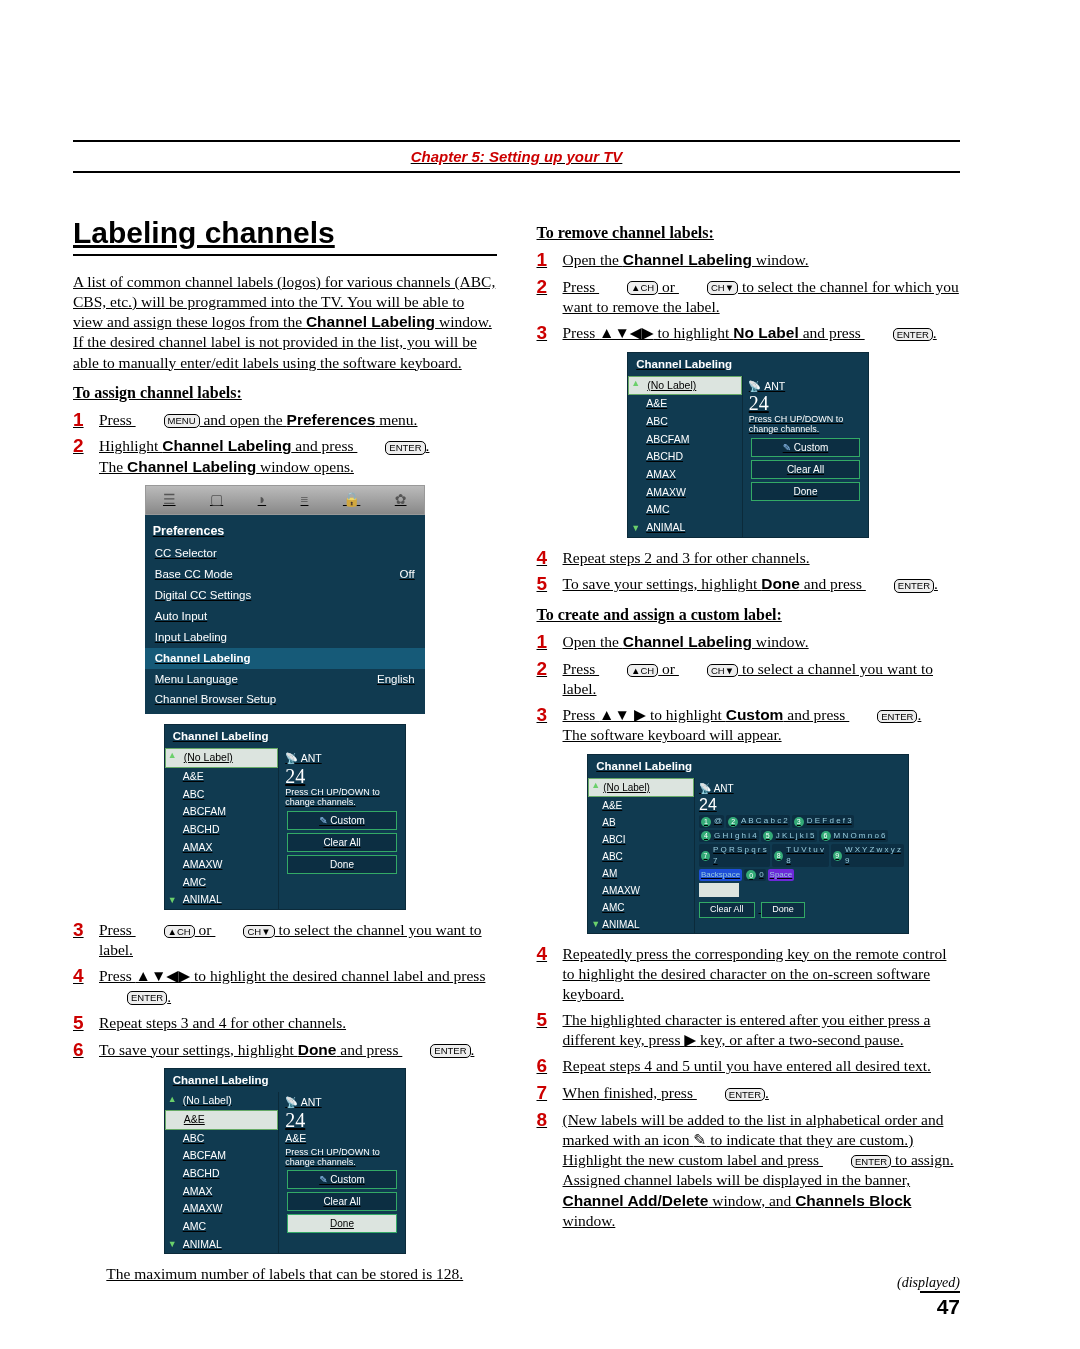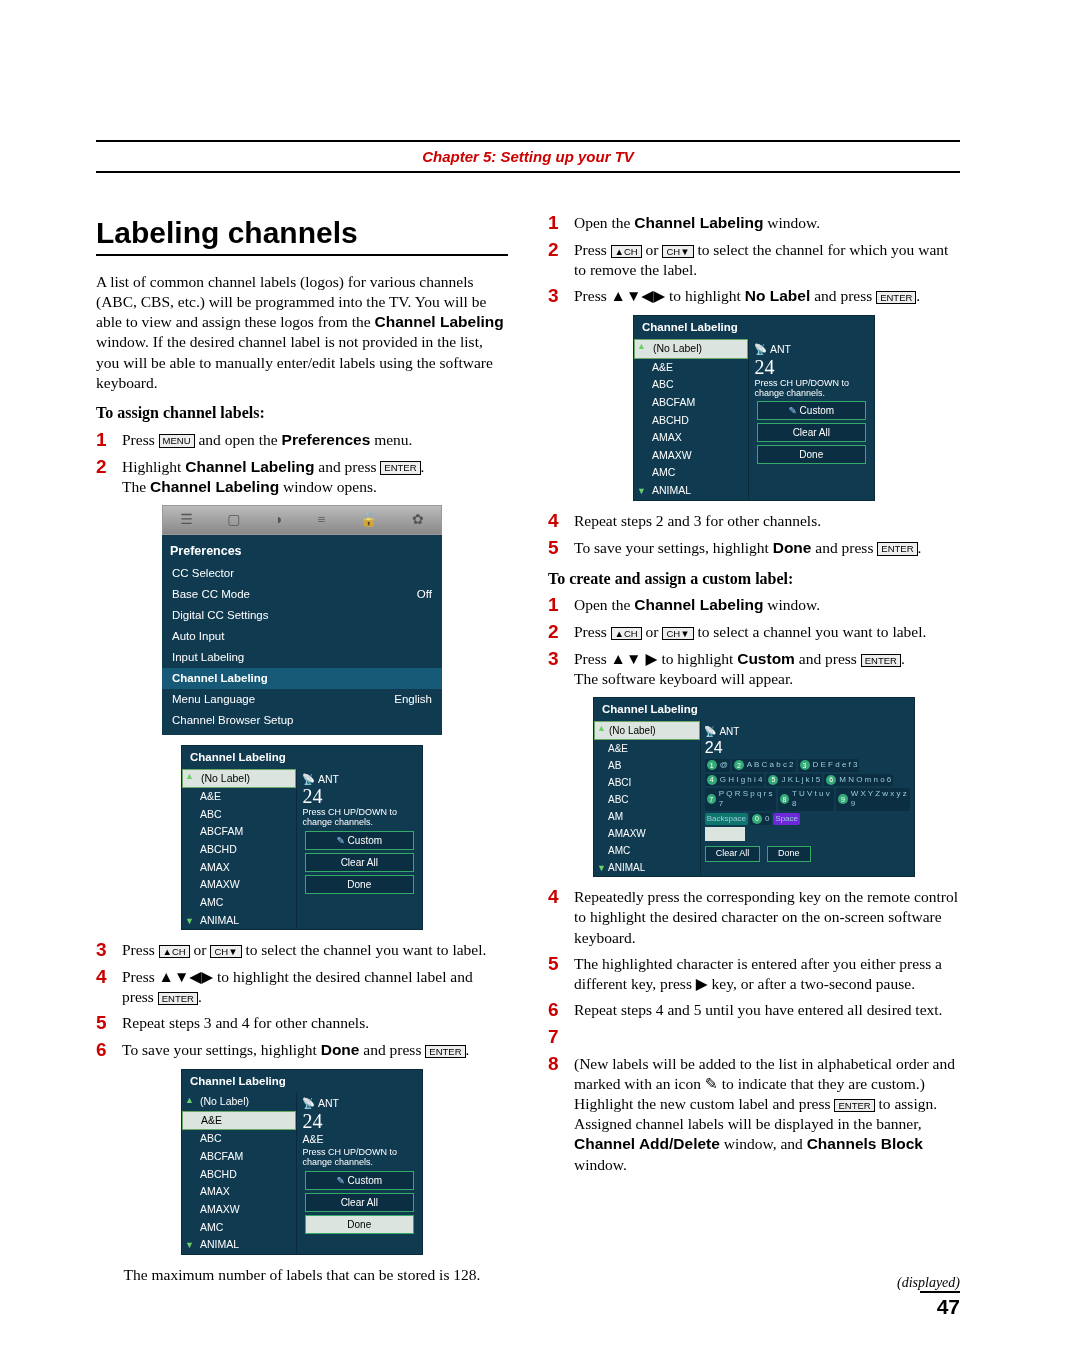--- a/index.html
+++ b/index.html
@@ -6,22 +6,23 @@
     margin: 0;
     padding: 0;
     font-family: "Times New Roman", serif;
     background: #fff;
     width: 1080px;
   }
   .page {
     width: 1080px;
     height: 1349px;
     position: relative;
-    padding: 140px 120px 0 96px;
+    padding: 140px 120px 0 73px;
     box-sizing: border-box;
+    text-decoration: underline;
   }
   .chapter-bar {
     border-top: 2px solid #000;
     border-bottom: 2px solid #000;
     padding: 6px 0;
     text-align: center;
     font-family: Arial, sans-serif;
     font-weight: bold;
     font-style: italic;
     color: #c00;
@@ -62,26 +63,27 @@
     width: 26px;
     flex-shrink: 0;
     line-height: 1.1;
   }
   .steptext { flex: 1; }
   .bold { font-family: Arial, sans-serif; font-weight: bold; }
   .icon {
     display: inline-block;
     font-size: 9.5px;
     border: 1px solid #000;
-    border-radius: 0;
+    border-radius: 5px;
     padding: 0 3px;
     font-family: Arial, sans-serif;
     vertical-align: middle;
     line-height: 1.2;
     background: #eee;
+    margin-left: 28px;
   }
   .arrows { font-family: Arial, sans-serif; }
   .indent { margin-left: 26px; }
   
   .shot {
     margin: 8px auto 10px auto;
     width: 280px;
   }
   .menubar {
     background: linear-gradient(#bbb, #888);
@@ -374,20 +376,21 @@
             <span class="btn">Clear All</span>
             <span class="btn sel">Done</span>
           </div>
         </div>
       </div>
 
       <p class="indent caption">The maximum number of labels that can be stored is 128.</p>
     </div>
 
     <div class="col">
+      <div class="subhead">To remove channel labels:</div>
       <ol class="steps">
         <li>
             <span class="stepnum">1</span>
           <span class="steptext"><span>Open the </span><span class="bold">Channel Labeling</span><span> window.</span></span>
           </li>
         <li>
             <span class="stepnum">2</span>
           <span class="steptext"><span>Press </span><span class="icon">▲CH</span><span> or </span><span class="icon">CH▼</span><span> to select the channel for which you want to remove the label.</span></span>
           </li>
         <li>
@@ -507,21 +510,21 @@
                 <span class="key">
                     <span class="keynum">8</span>
                     <span>T U V t u v 8</span>
                   </span>
                 <span class="key">
                     <span class="keynum">9</span>
                     <span>W X Y Z w x y z 9</span>
                   </span>
               </div>
               <div class="kb-line">
-                <span class="key" style="background:#0f766e">
+                <span class="key" style="background:#1d4ed8">
                     <span>Backspace</span>
                   </span>
                 <span class="key">
                     <span class="keynum">0</span>
                     <span>0</span>
                   </span>
                 <span class="key" style="background:#6d28d9">
                     <span>Space</span>
                   </span>
               </div>
@@ -541,20 +544,21 @@
         <li>
             <span class="stepnum">5</span>
           <span class="steptext"><span>The highlighted character is entered after you either press a different key, press </span><span class="arrows">▶</span><span> key, or after a two-second pause.</span></span>
           </li>
         <li>
             <span class="stepnum">6</span>
           <span class="steptext">Repeat steps 4 and 5 until you have entered all desired text.</span>
           </li>
         <li>
             <span class="stepnum">7</span>
+          <span class="steptext"><span>When finished, press </span><span class="icon">ENTER</span><span>.</span></span>
           </li>
         <li>
             <span class="stepnum">8</span>
           <span class="steptext">
             <span>(New labels will be added to the list in alphabetical order and marked with an icon </span><span>✎</span><span> to indicate that they are custom.) Highlight the new custom label and press </span><span class="icon">ENTER</span><span> to assign.</span><br>
             <span>Assigned channel labels will be displayed in the banner, </span><span class="bold">Channel Add/Delete</span><span> window, and </span><span class="bold">Channels Block</span><span> window.</span>
           </span>
           </li>
       </ol>
     </div>

